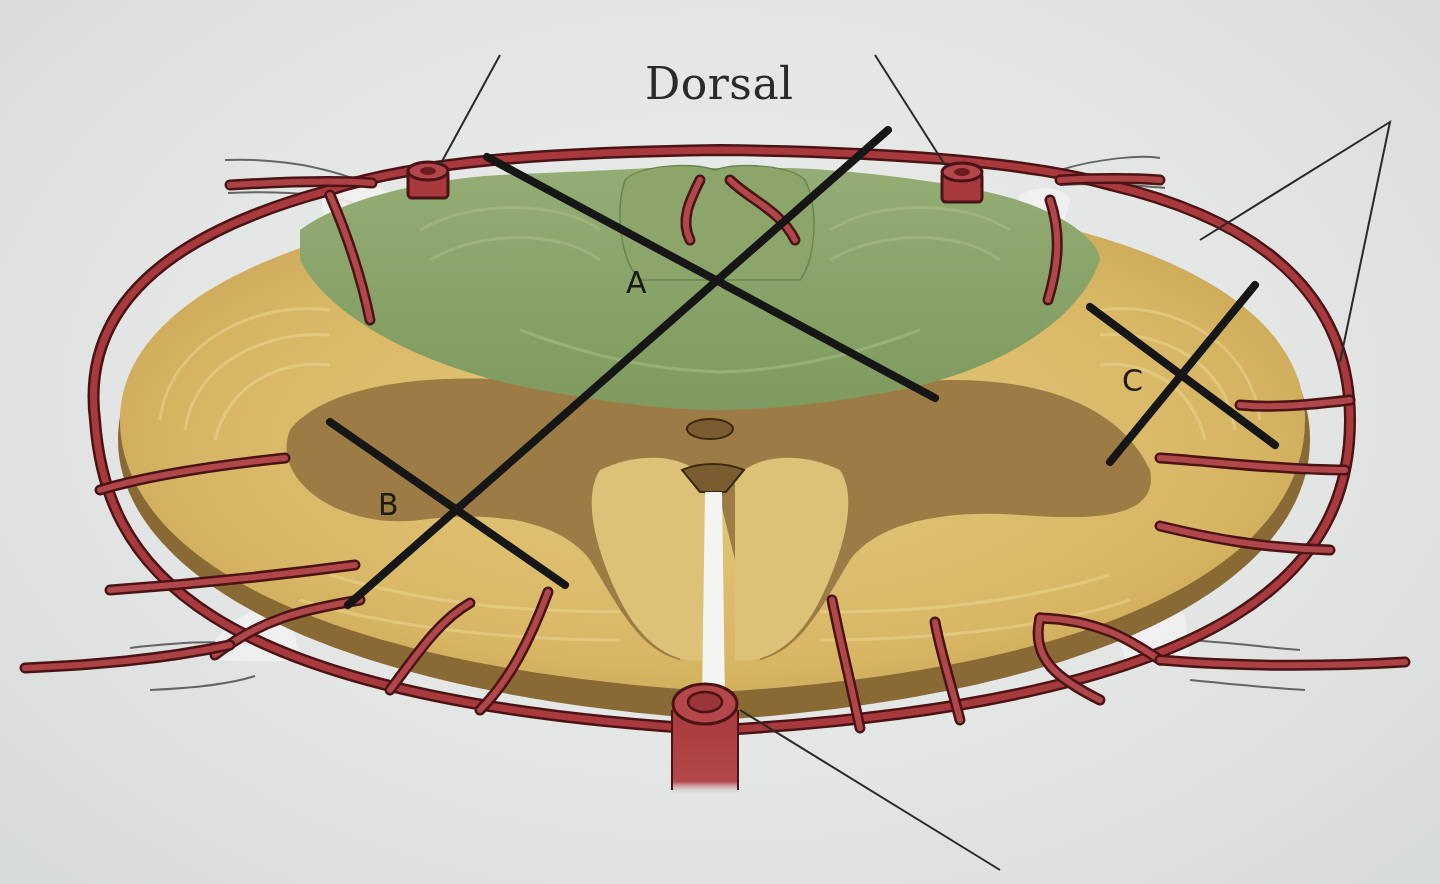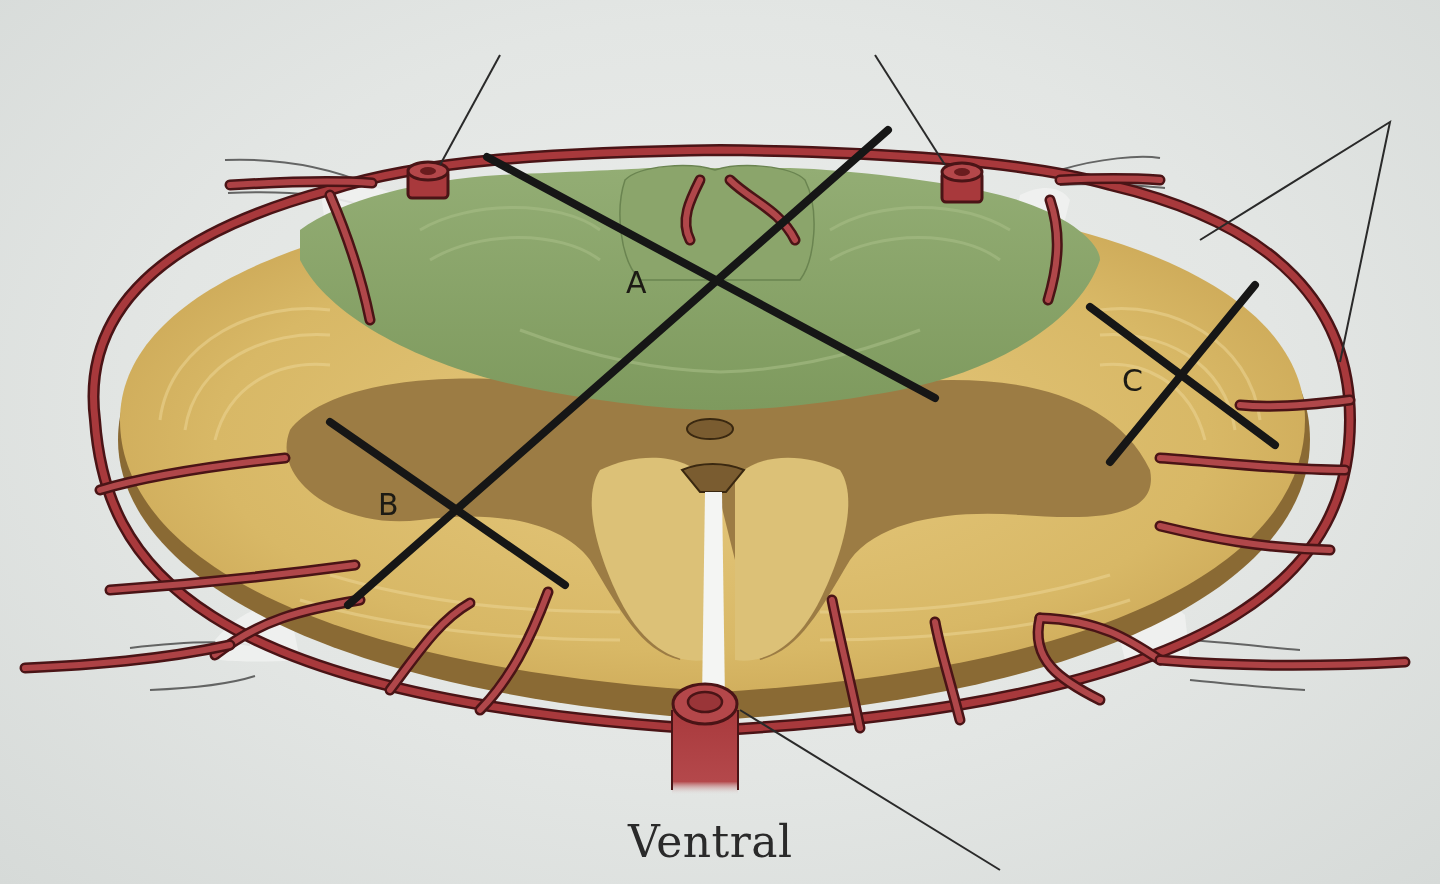--- a/index.html
+++ b/index.html
@@ -210,18 +210,18 @@
 
     <g stroke="#161616" stroke-width="8" stroke-linecap="round">
       <line x1="487" y1="157" x2="935" y2="398"></line>
       <line x1="888" y1="130" x2="348" y2="605"></line>
       <line x1="330" y1="422" x2="565" y2="585"></line>
       <line x1="1090" y1="307" x2="1275" y2="445"></line>
       <line x1="1255" y1="285" x2="1110" y2="462"></line>
     </g>
   </svg>
 
-  <div class="orient-label orient-ventral">Ventral</div>
+  <div class="orient-label orient-dorsal">Dorsal</div>
 
   <div class="letter-label label-a">A</div>
   <div class="letter-label label-b">B</div>
   <div class="letter-label label-c">C</div>
 </div>
 
 </body></html>

